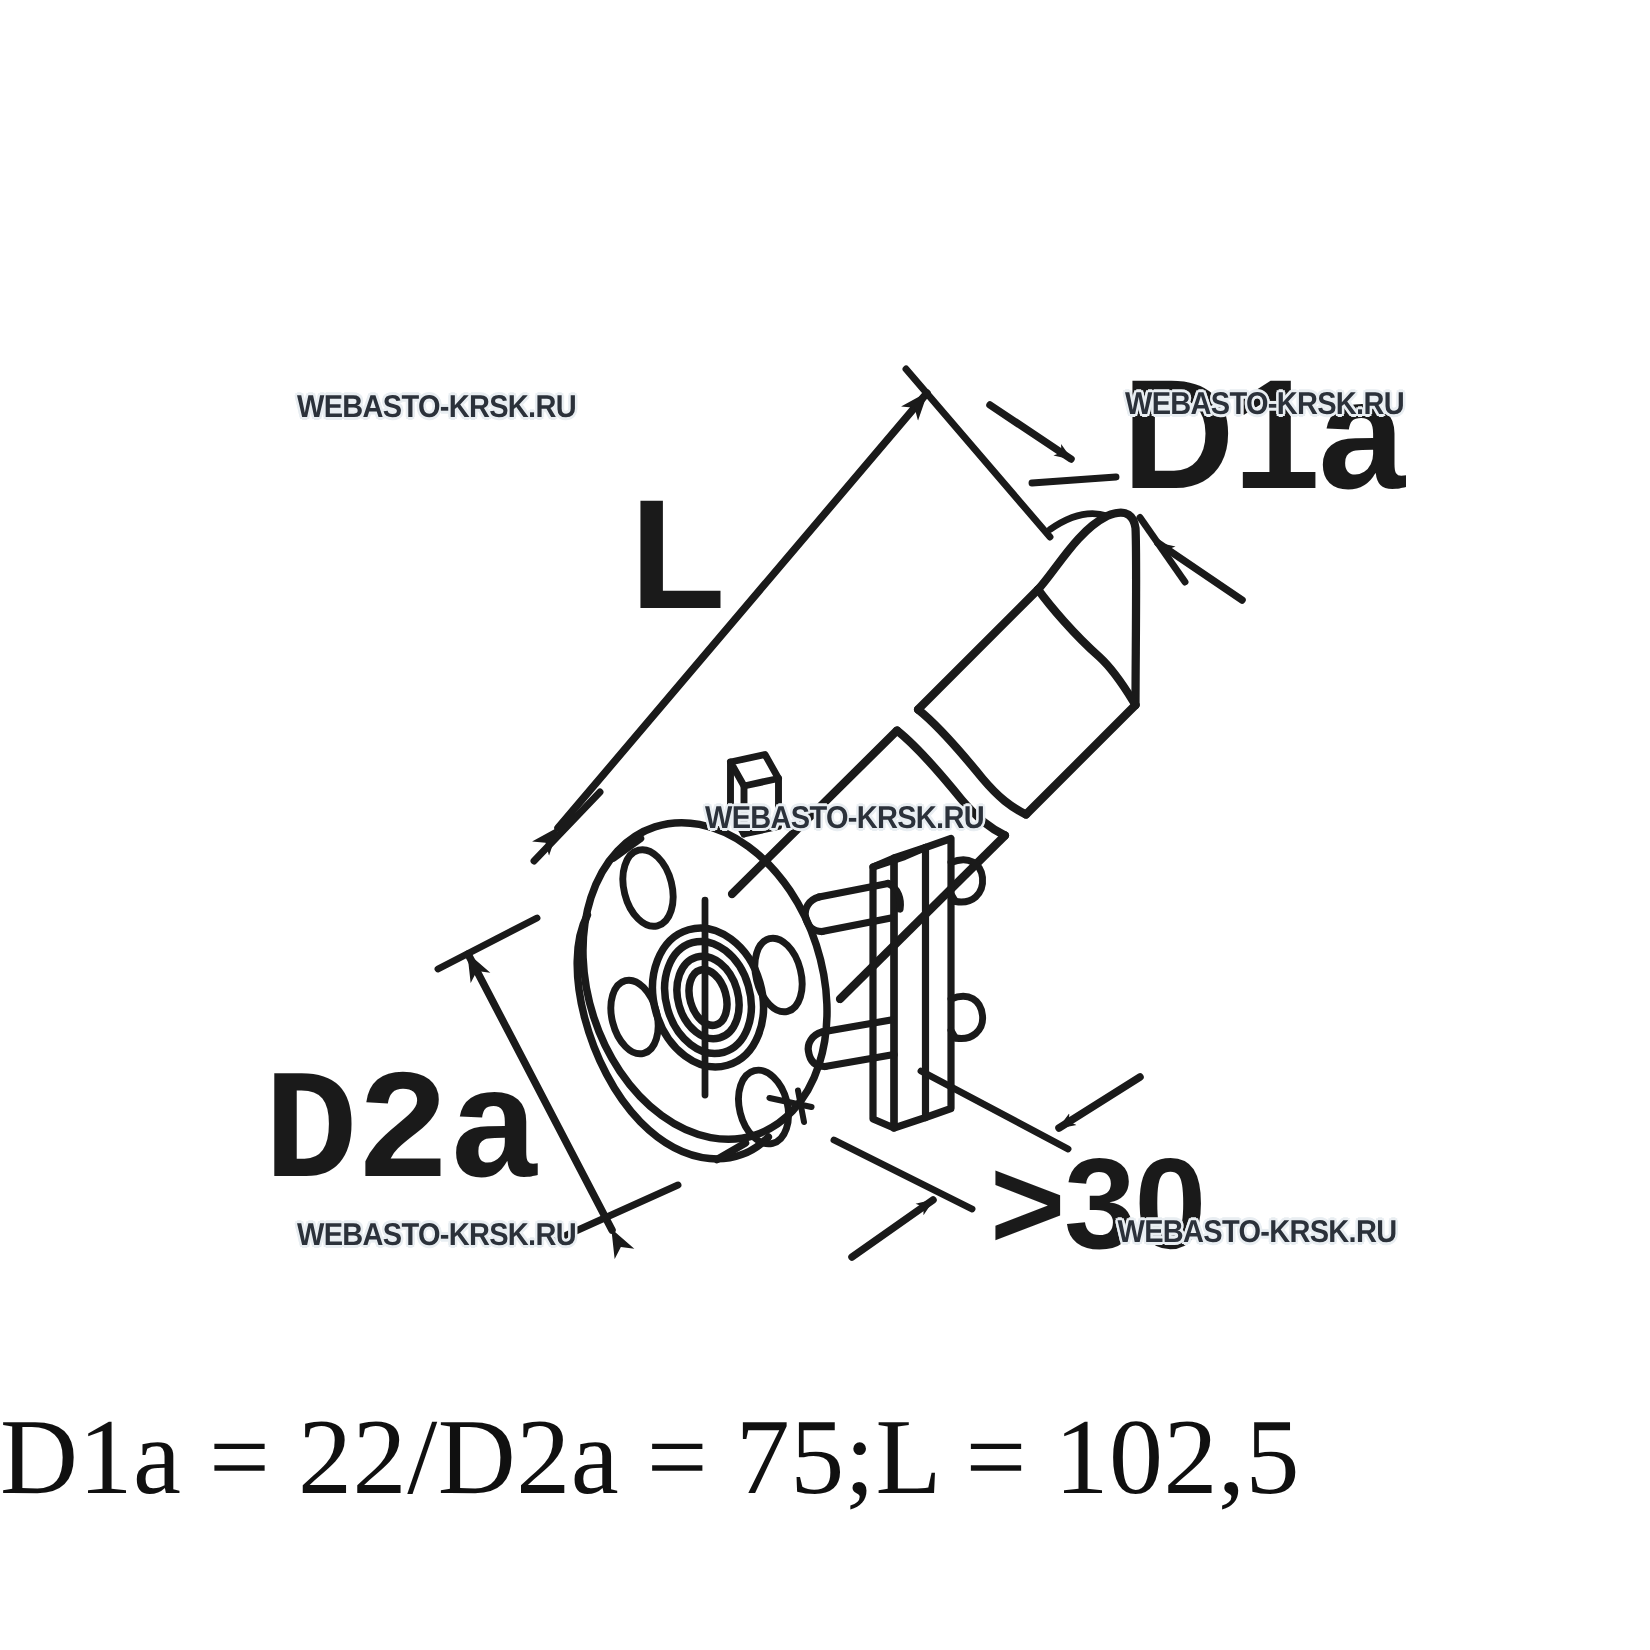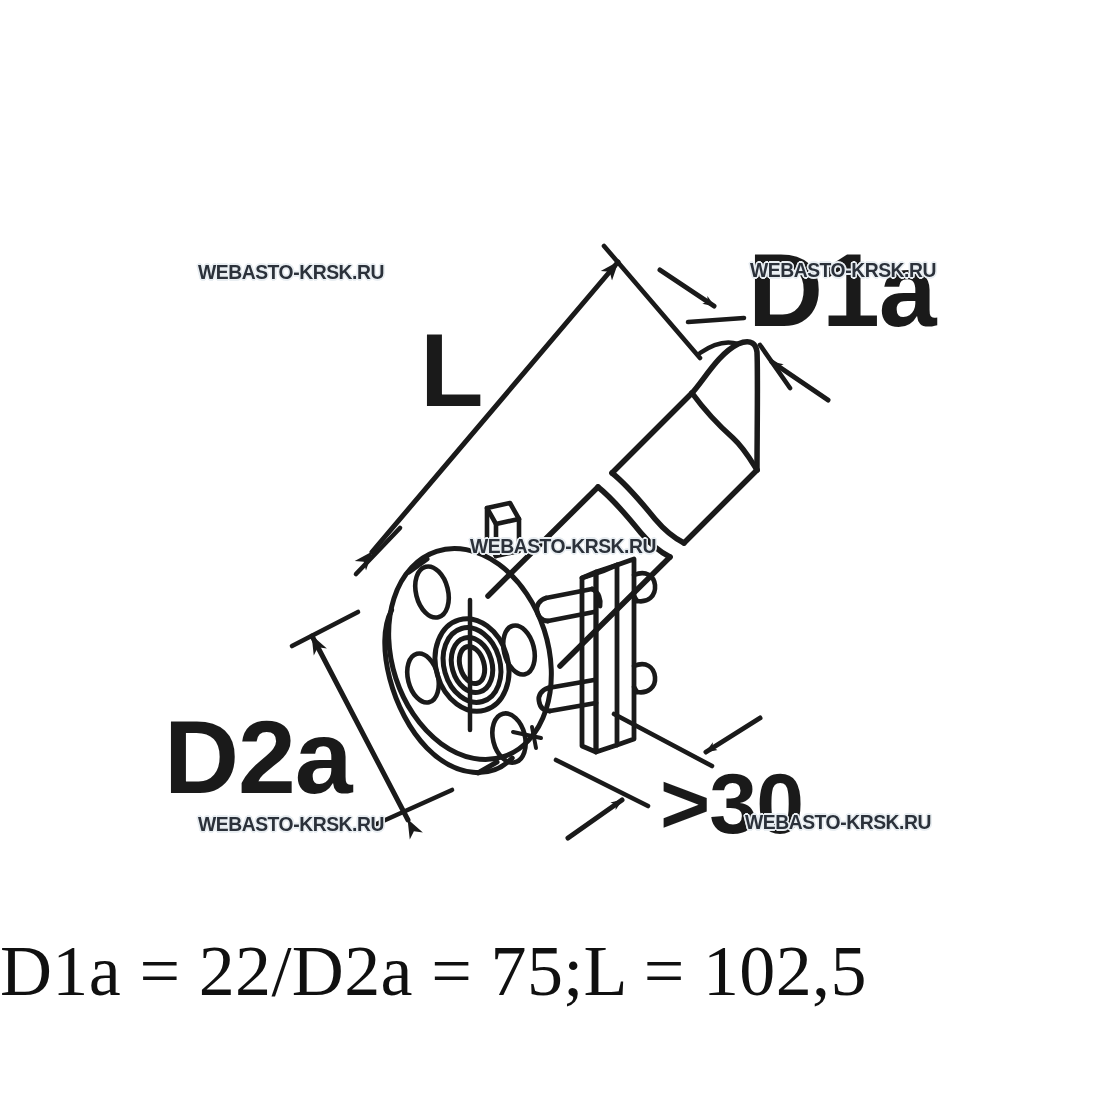--- a/index.html
+++ b/index.html
@@ -33,21 +33,21 @@
     position: absolute;
     font-family: "Liberation Sans", sans-serif;
     font-weight: 700;
     color: #1a1a1a;
     line-height: 1;
     white-space: nowrap;
     letter-spacing: -0.01em;
   }
   #label-L      { left: 420px; top: 318px; font-size: 104px; }
   #label-D1a    { left: 748px; top: 238px; font-size: 104px; text-align: right; }
-  #label-D2a    { left: 164px; top: 705px; font-size: 104px; }
+  #label-D2a    { left: 176px; top: 705px; font-size: 104px; font-family: Liberation Mono, monospace; }
   #label-gap30  { left: 660px; top: 760px; font-size: 86px; }
 
   #caption {
     position: absolute;
     left: 0;
     top: 930px;
     width: 1100px;
     text-align: left;
     font-family: "Liberation Serif", serif;
     font-size: 72px;

